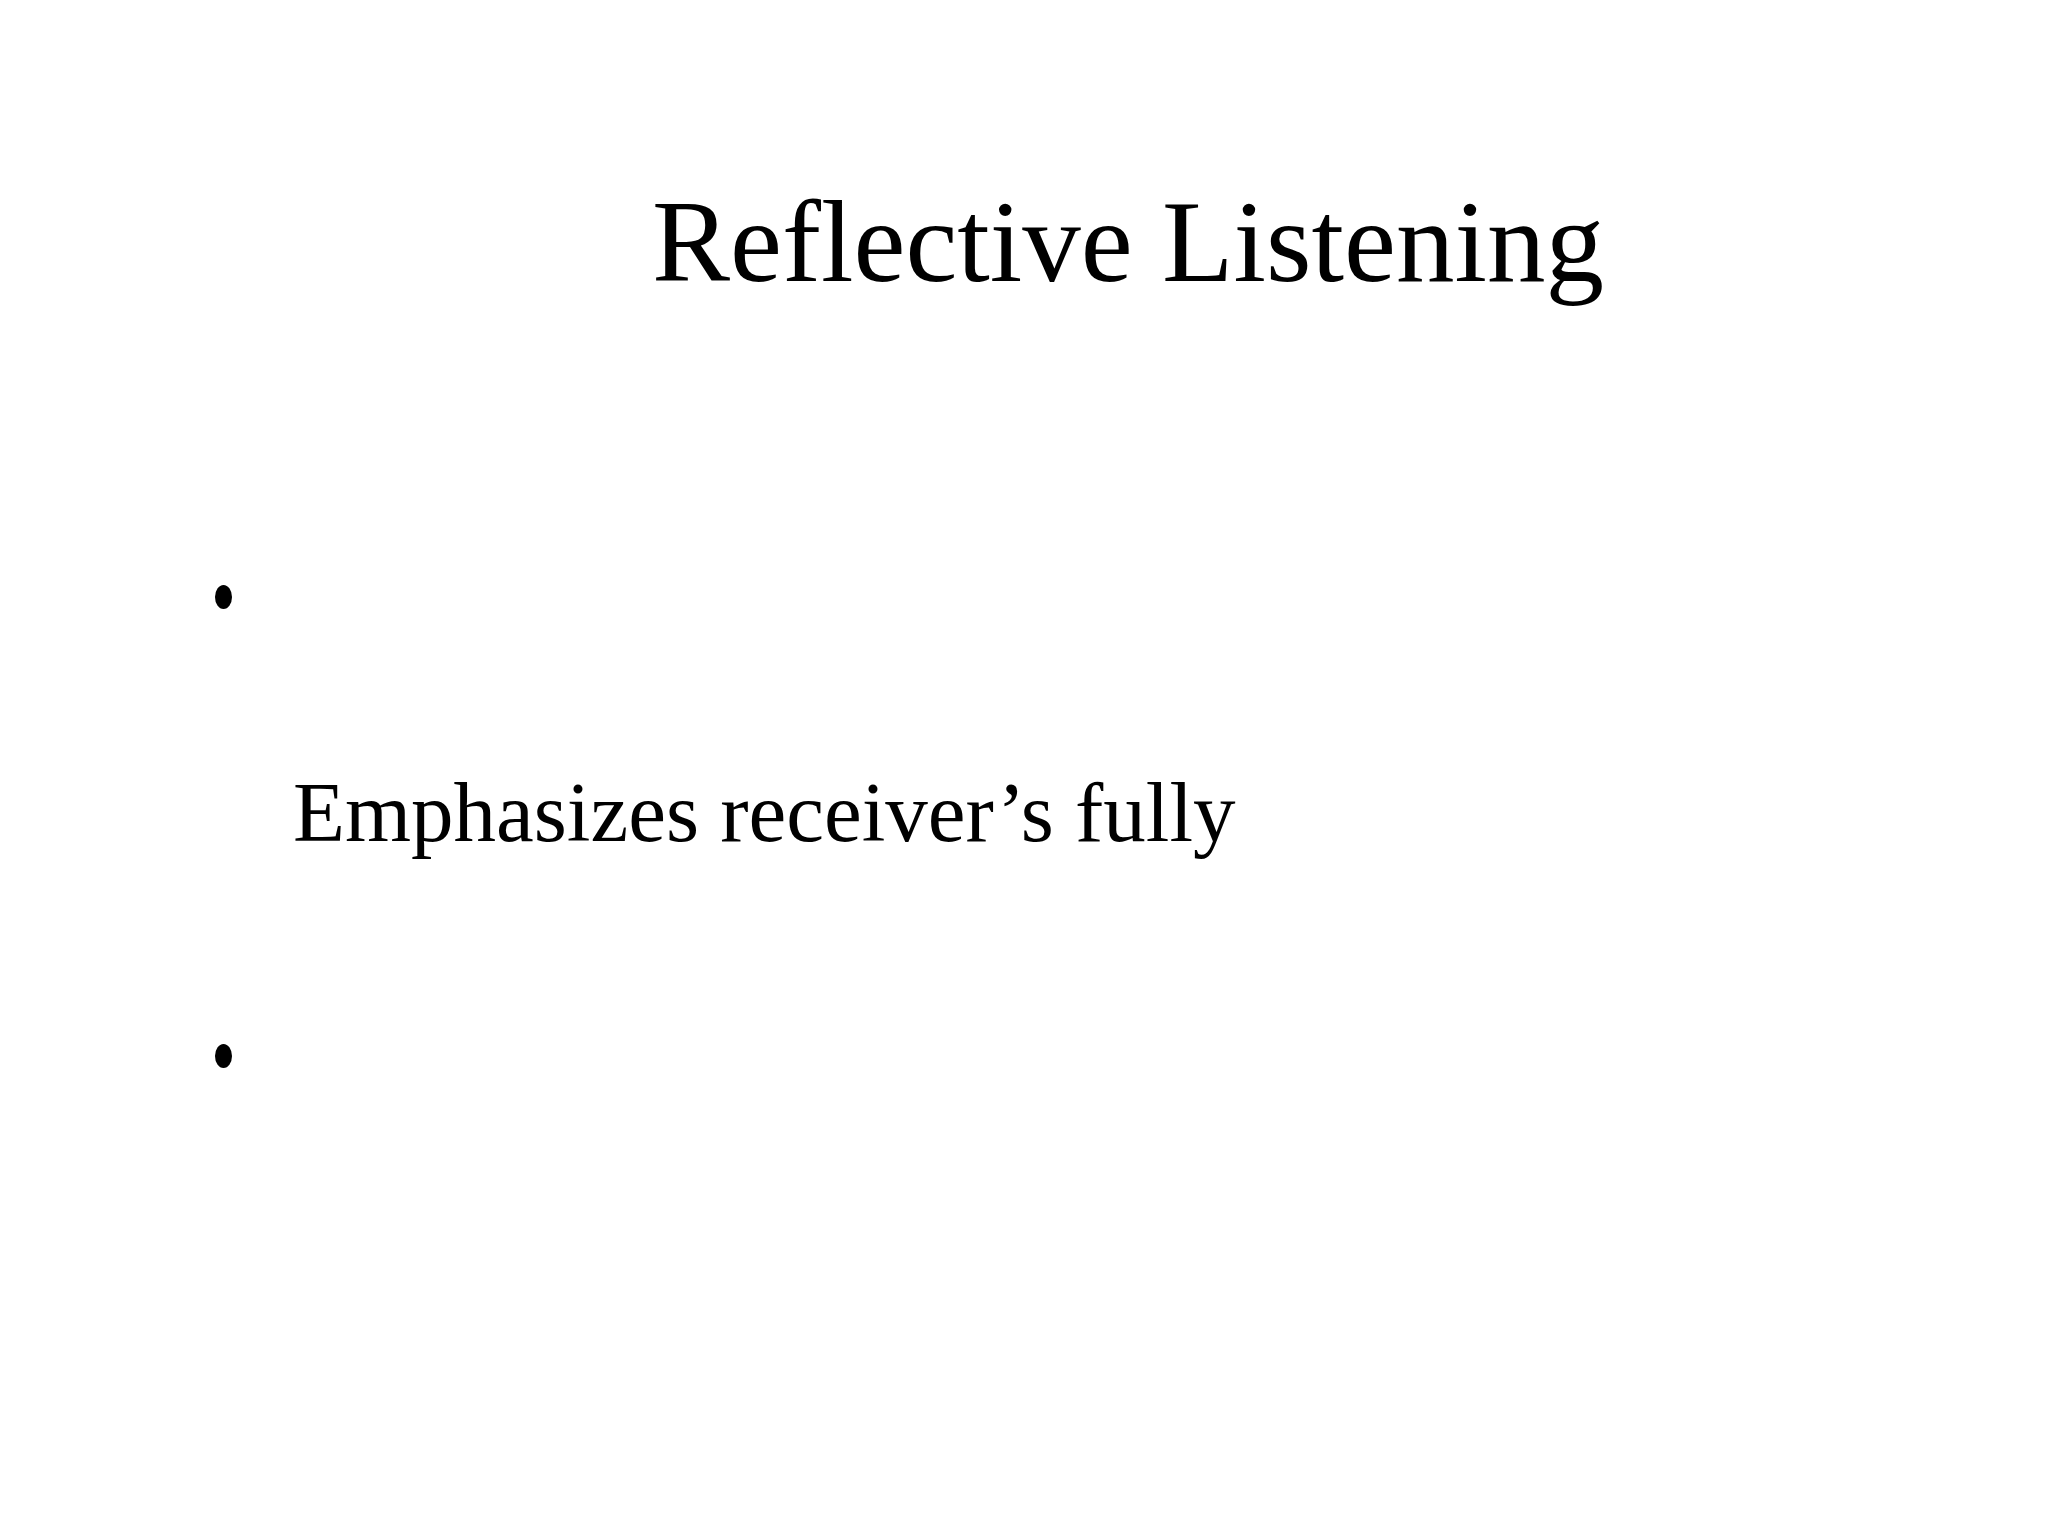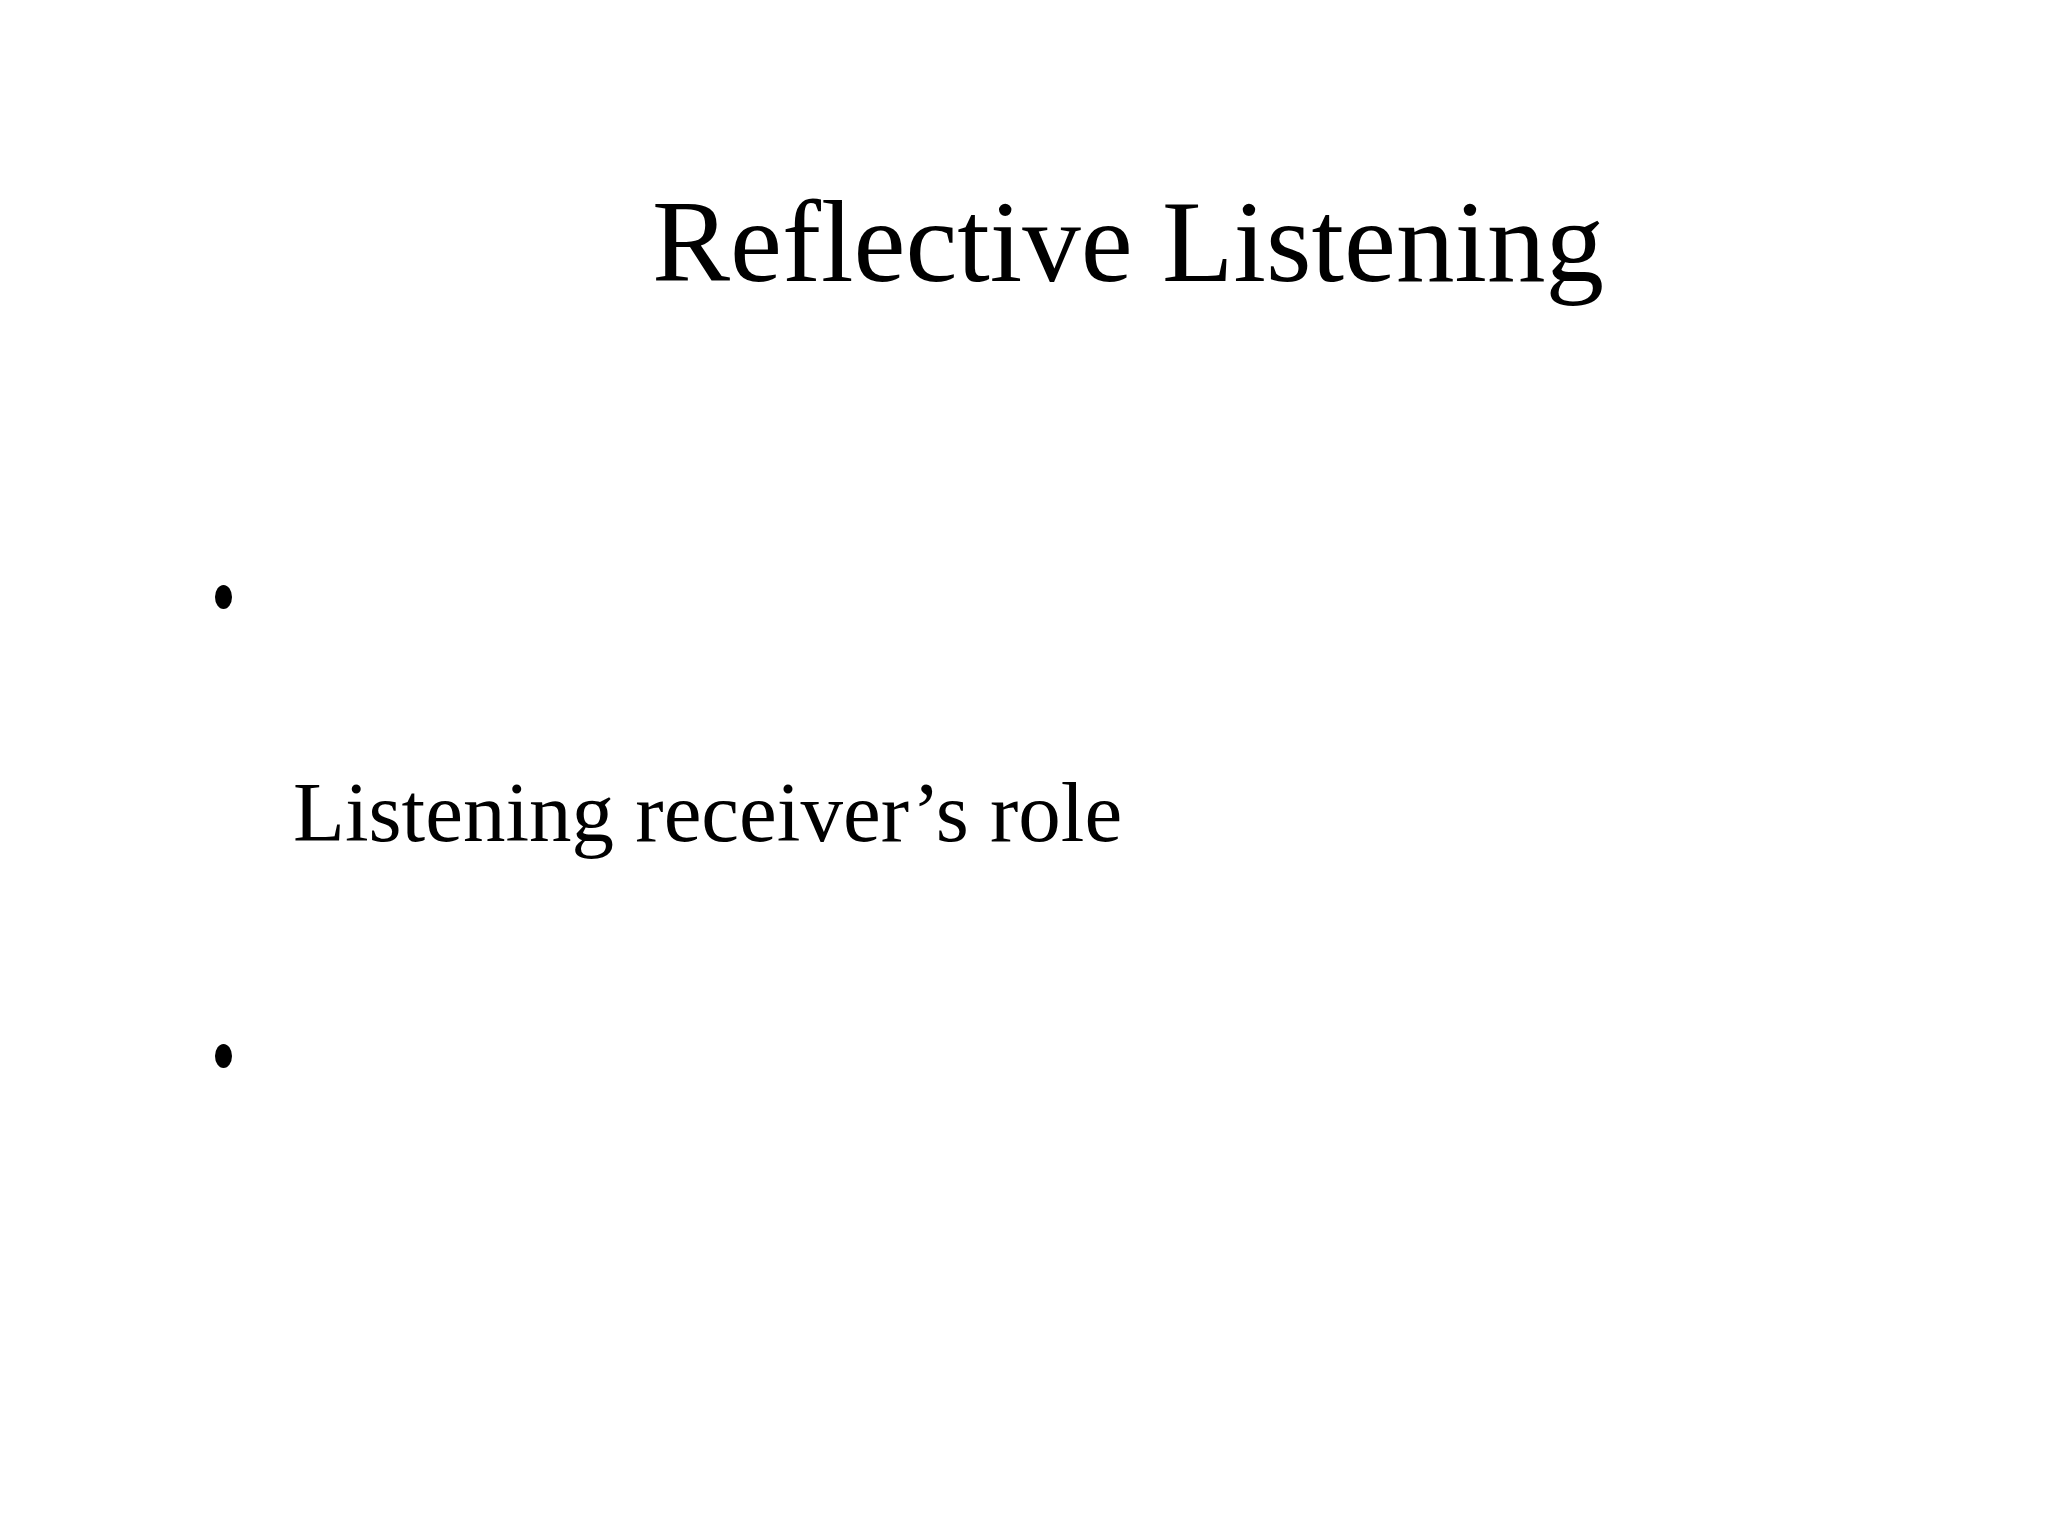--- a/index.html
+++ b/index.html
@@ -66,21 +66,21 @@
 <body>
 
 <div class="slide">
 
   <h1 class="slide-title">Reflective Listening</h1>
 
   <ul class="bullet-list">
 
     <li class="bullet-item">
       <span class="bullet-dot"></span>
-      <span>Listening receiver’s role</span>
+      <span>Emphasizes receiver’s fully</span>
     </li>
 
     <li class="bullet-item">
       <span class="bullet-dot"></span>
     </li>
 
   </ul>
 
 </div>
 

